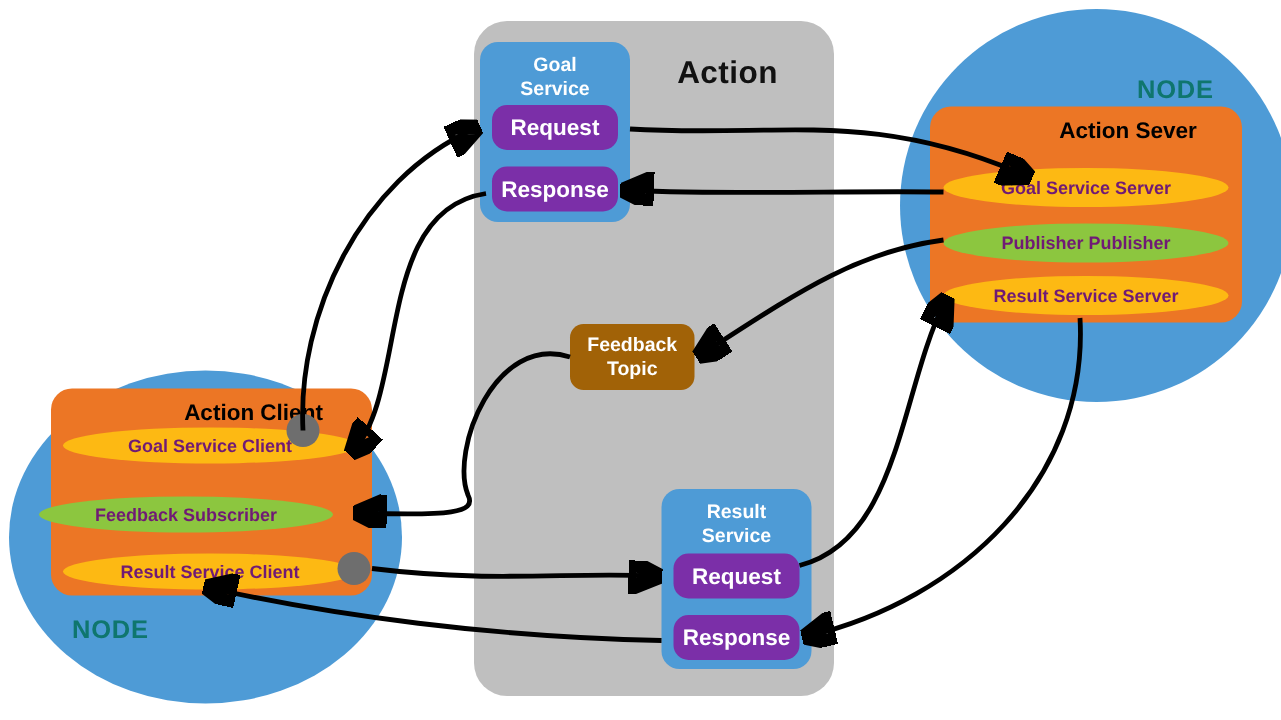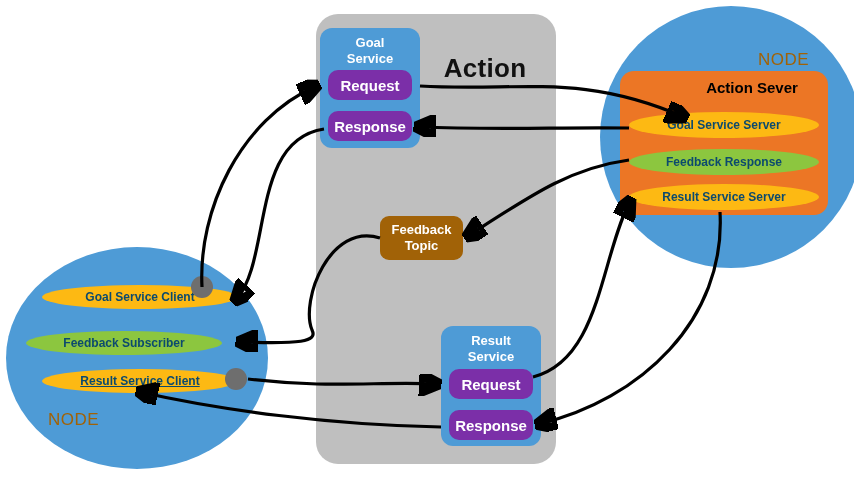--- a/index.html
+++ b/index.html
@@ -6,60 +6,60 @@
   body{width:854px;height:480px;overflow:hidden;font-family:"Liberation Sans",sans-serif;}
   #canvas{position:relative;width:854px;height:480px;background:#ffffff;}
 
   
   .action-panel{
     position:absolute;left:316px;top:14px;width:240px;height:450px;
     background:#bfbfbf;border-radius:22px;
   }
   .action-title{
     position:absolute;left:430px;top:37px;width:110px;text-align:center;
-    font-size:26px;font-weight:bold;color:#111;letter-spacing:.3px;margin-top:16px;
+    font-size:21px;font-weight:bold;color:#111;letter-spacing:.3px;
   }
 
   
   .node-circle{position:absolute;background:#4E9BD6;border-radius:50%;}
   #node-right{left:600px;top:6px;width:262px;height:262px;}
   #node-left{left:6px;top:247px;width:262px;height:222px;}
   .node-label{
-    position:absolute;font-size:17px;font-weight:normal;color:#a16207;letter-spacing:.5px;
+    position:absolute;font-size:17px;font-weight:bold;color:#0f766e;letter-spacing:.5px;
   }
   #node-right-label{left:758px;top:50px;}
   #node-left-label{left:48px;top:410px;}
 
   
   .orange-box{position:absolute;background:#EC7625;border-radius:14px;}
   #action-server-box{left:620px;top:71px;width:208px;height:144px;}
   #action-client-box{left:34px;top:259px;width:214px;height:138px;}
   .orange-title{
     position:absolute;width:100%;text-align:center;top:8px;
     font-size:15px;font-weight:bold;color:#000000;padding-left:28px;
   }
 
   
   .pill{
     position:absolute;border-radius:50%;
     display:flex;align-items:center;justify-content:center;
-    font-size:12px;font-weight:bold;color:#0c4a6e;
+    font-size:12px;font-weight:bold;color:#701a75;
     text-align:left;line-height:1;
   }
   .pill.yellow{background:#FDB913;}
   .pill.green{background:#8CC63F;}
 
   
   #pill-goal-server{left:629px;top:112px;width:190px;height:26px;}
   #pill-feedback-pub{left:629px;top:149px;width:190px;height:26px;}
   #pill-result-server{left:629px;top:184px;width:190px;height:26px;}
   
   #pill-goal-client{left:42px;top:285px;width:196px;height:24px;}
   #pill-feedback-sub{left:26px;top:331px;width:196px;height:24px;}
-  #pill-result-client{left:42px;top:369px;width:196px;height:24px;text-decoration:underline;}
+  #pill-result-client{left:42px;top:369px;width:196px;height:24px;}
 
   
   .svc-box{position:absolute;background:#4E9BD6;border-radius:12px;}
   #goal-service-box{left:320px;top:28px;width:100px;height:120px;}
   #result-service-box{left:441px;top:326px;width:100px;height:120px;}
   .svc-title{
     position:absolute;left:0;right:0;top:7px;text-align:center;
     font-size:13px;font-weight:bold;color:#ffffff;line-height:16px;
   }
   .purple{
@@ -97,26 +97,29 @@
   <div class="action-panel"></div>
   <div class="action-title">Action</div>
 
   <div class="node-circle" id="node-right"></div>
   <div class="node-label" id="node-right-label">NODE</div>
 
   <div class="orange-box" id="action-server-box">
     <div class="orange-title">Action Sever</div>
   </div>
   <div class="pill yellow" id="pill-goal-server">Goal Service Server</div>
-  <div class="pill green" id="pill-feedback-pub">Feedback Response</div>
+  <div class="pill green" id="pill-feedback-pub">Publisher Publisher</div>
   <div class="pill yellow" id="pill-result-server">Result Service Server</div>
 
   <div class="node-circle" id="node-left"></div>
   <div class="node-label" id="node-left-label">NODE</div>
 
+  <div class="orange-box" id="action-client-box">
+    <div class="orange-title">Action Client</div>
+  </div>
   <div class="pill yellow" id="pill-goal-client">Goal Service Client</div>
   <div class="pill green" id="pill-feedback-sub">Feedback Subscriber</div>
   <div class="pill yellow" id="pill-result-client">Result Service Client</div>
 
   <div class="svc-box" id="goal-service-box">
     <div class="svc-title">
       <span>Goal</span><br>
       <span>Service</span>
     </div>
   </div>

